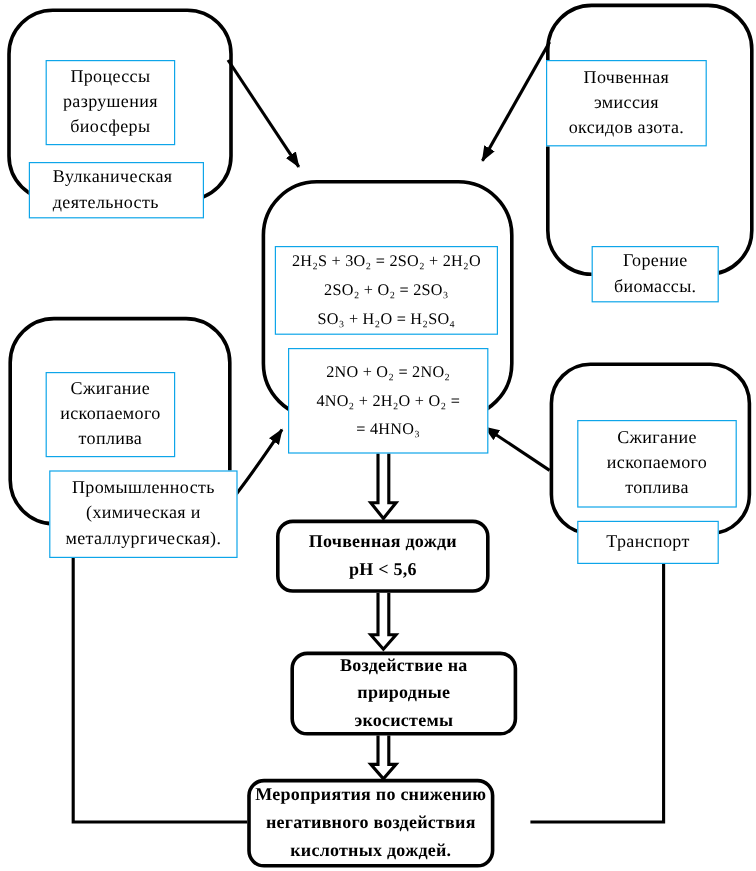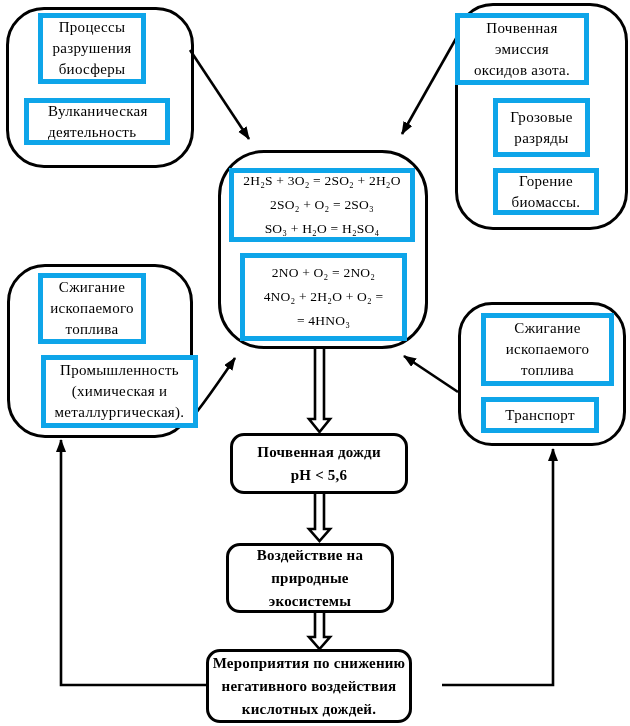--- a/index.html
+++ b/index.html
@@ -2,23 +2,23 @@
 <html><head>
 <meta charset="utf-8">
 <style>
   html,body{margin:0;padding:0;background:#ffffff;}
   #canvas{
     position:relative;width:630px;height:726px;background:#ffffff;
     font-family:"Liberation Serif","DejaVu Serif",serif;color:#000;overflow:hidden;
   }
   #arrows{position:absolute;left:0;top:0;width:630px;height:726px;}
   .grp{position:absolute;border:3px solid #000;border-radius:38px;background:transparent;box-sizing:border-box;}
-  .bx{position:absolute;border:5px solid #0ea5e9;background:#fff;box-sizing:border-box;
+  .bx{position:absolute;border:1px solid #0ea5e9;background:#fff;box-sizing:border-box;
       display:flex;flex-direction:column;justify-content:center;align-items:center;
-      font-size:15px;line-height:21px;letter-spacing:0.3px;text-align:center;}
+      font-size:15px;line-height:21px;letter-spacing:0.3px;text-align:center;margin-top:37px;}
   .bx.left{align-items:flex-start;padding-left:19px;text-align:left;}
   .eq{font-size:13.5px;line-height:24px;letter-spacing:0.2px;}
   .bold-bx{position:absolute;border:3px solid #000;border-radius:14px;background:#fff;box-sizing:border-box;
       display:flex;flex-direction:column;justify-content:center;align-items:center;
       font-weight:bold;font-size:15px;line-height:23px;letter-spacing:0.2px;text-align:center;}
 
   
   #g-tl{left:6px;top:7px;width:188px;height:161px;}
   #g-tr{left:455px;top:3px;width:173px;height:227px;}
   #g-c {left:218px;top:150px;width:210px;height:199px;border-radius:46px;}
@@ -33,21 +33,21 @@
   #b-biomass{left:493px;top:168px;width:106px;height:47px;}
   #b-sulfur{left:229px;top:168px;width:186px;height:74px;}
   #b-nitro{left:240px;top:253px;width:167px;height:88px;}
   #b-fossil-l{left:38px;top:273px;width:108px;height:71px;}
   #b-industry{left:41px;top:355px;width:157px;height:73px;}
   #b-fossil-r{left:481px;top:313px;width:133px;height:73px;}
   #b-transport{left:481px;top:397px;width:118px;height:36px;}
 
   
   #b-acid{left:230px;top:433px;width:178px;height:61px;}
-  #b-impact{left:226px;top:543px;width:168px;height:70px;text-align:center;}
+  #b-impact{left:242px;top:543px;width:189px;height:70px;text-align:center;}
   #b-measures{left:206px;top:649px;width:206px;height:74px;}
 
   .ln{fill:none;stroke:#000;stroke-width:2.6px;}
 </style>
 </head>
 <body>
 
 <div id="canvas">
 
   <svg id="arrows" viewBox="0 0 630 726">
@@ -80,24 +80,20 @@
   </div>
   <div class="bx left" id="b-volcanic">
     <div>Вулканическая</div>
     <div>деятельность</div>
   </div>
 
   <div class="bx" id="b-soil">
     <div>Почвенная</div>
     <div>эмиссия</div>
     <div>оксидов азота.</div>
-  </div>
-  <div class="bx" id="b-lightning">
-    <div>Грозовые</div>
-    <div>разряды</div>
   </div>
   <div class="bx" id="b-biomass">
     <div>Горение</div>
     <div>биомассы.</div>
   </div>
 
   <div class="bx eq" id="b-sulfur">
     <div>2H₂S + 3O₂ = 2SO₂ + 2H₂O</div>
     <div>2SO₂ + O₂ = 2SO₃</div>
     <div>SO₃ + H₂O = H₂SO₄</div>

